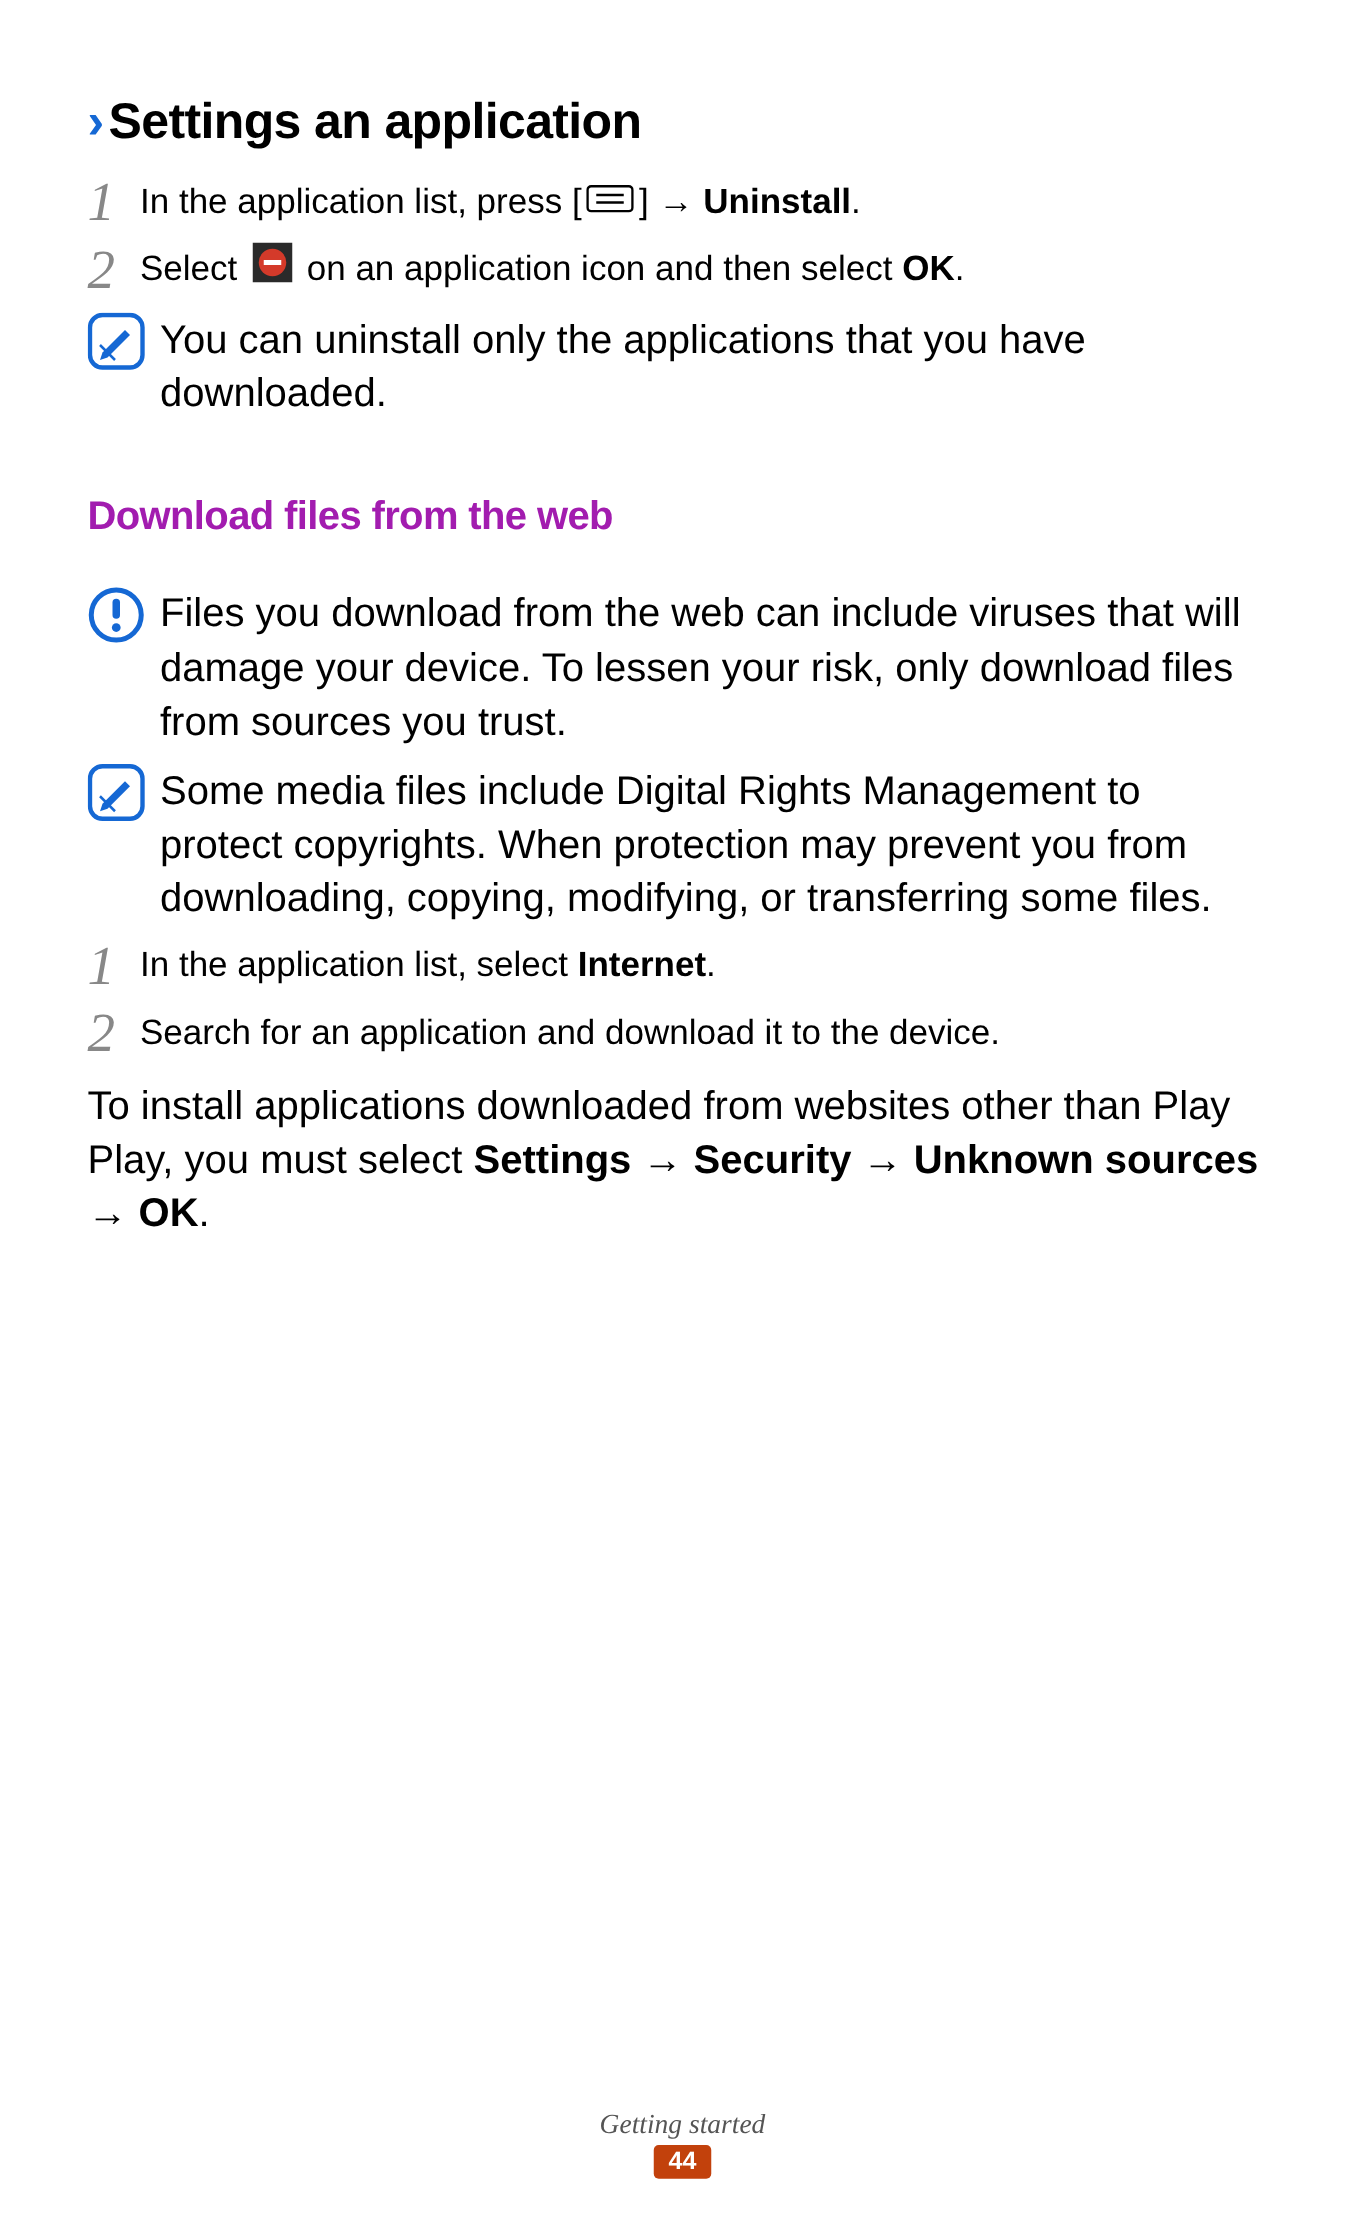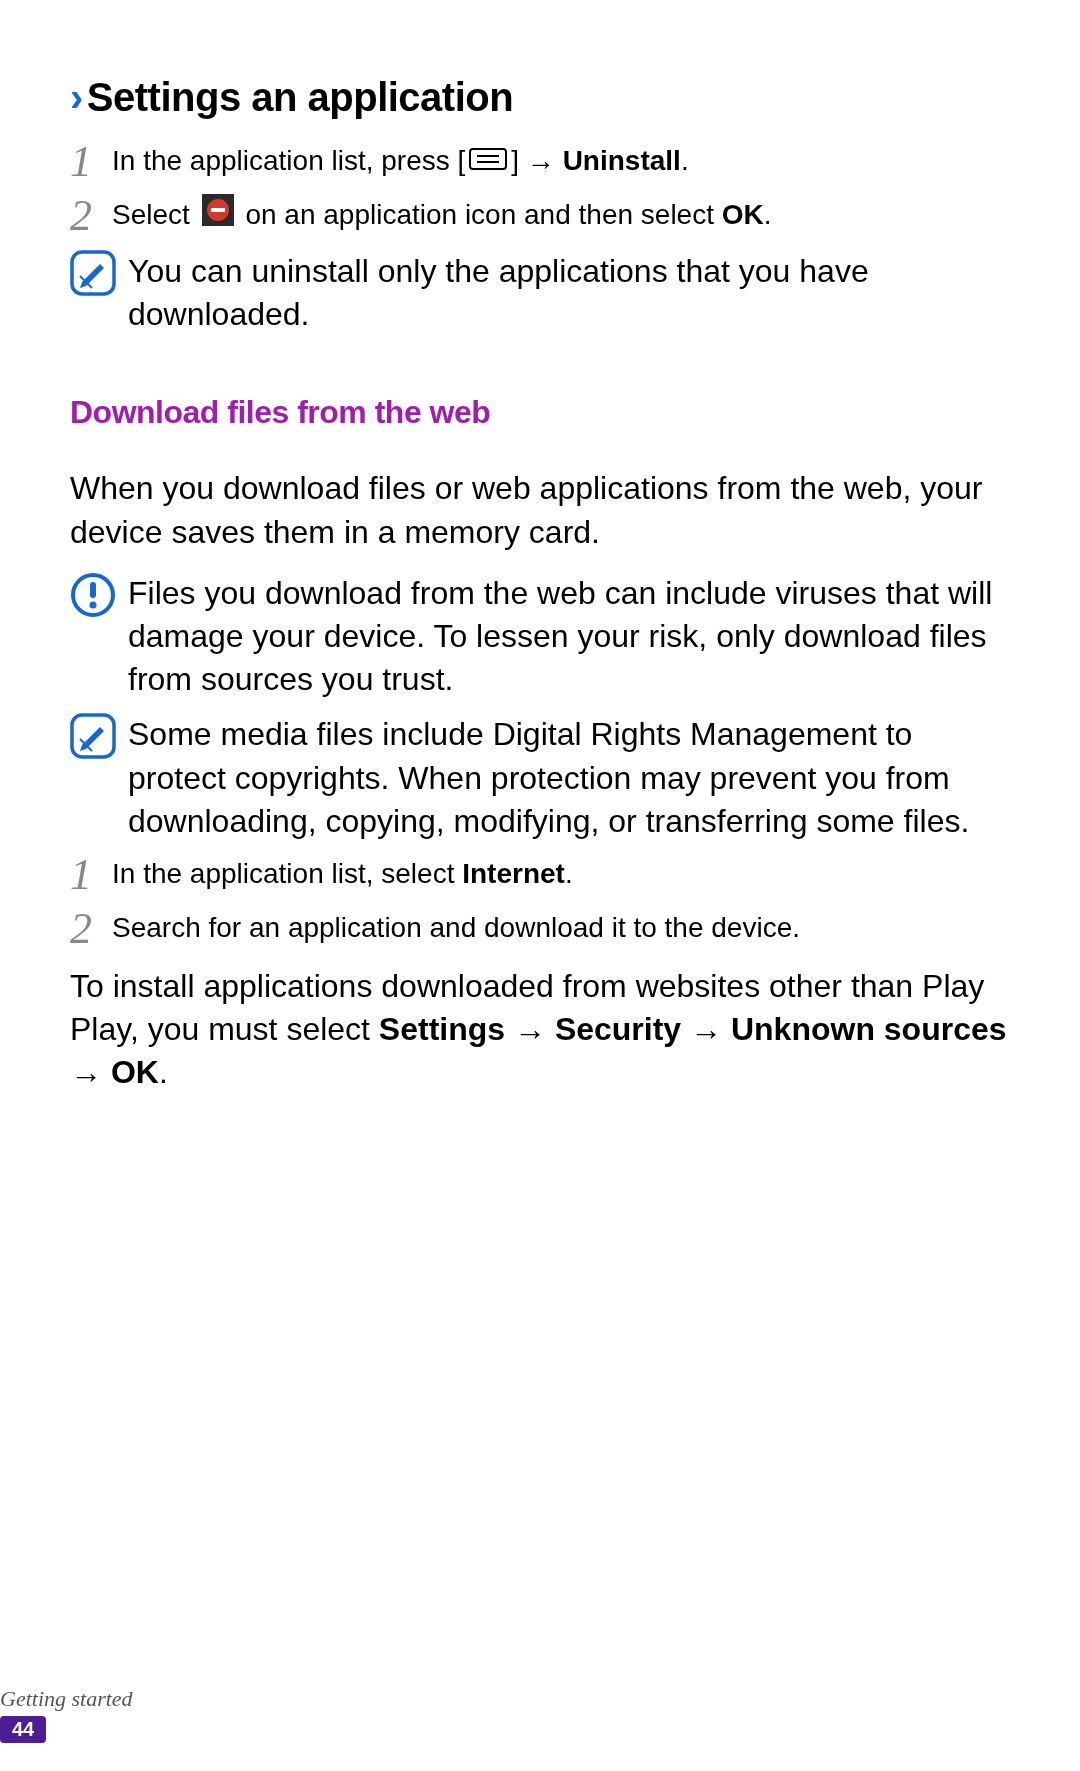--- a/index.html
+++ b/index.html
@@ -81,34 +81,34 @@
       letter-spacing: -0.5px;
     }
     .para {
       font-size: 32px;
       line-height: 1.35;
       margin-bottom: 16px;
     }
     .footer {
       position: absolute;
       bottom: 28px;
-      left: 0;
+      left: 12px;
       right: 0;
-      text-align: left;
+      text-align: center;
     }
     .footer-label {
       font-family: Georgia, "Times New Roman", serif;
       font-style: italic;
       font-size: 22px;
       color: #555;
       margin-bottom: 4px;
     }
     .footer-badge {
       display: inline-block;
-      background: #4c1d95;
+      background: #c2410c;
       color: #fff;
       font-size: 20px;
       font-weight: 700;
       padding: 2px 12px;
       border-radius: 4px;
       font-family: Arial, sans-serif;
       font-style: normal;
     }
   </style>
 </head>
@@ -152,21 +152,20 @@
         <rect x="2" y="2" width="42" height="42" rx="10" fill="none" stroke="#1568d4" stroke-width="3.5"></rect>
         <path d="M12 32 L30 14 L34 18 L16 36 L10 38 Z" fill="#1568d4"></path>
         <line x1="10" y1="26" x2="22" y2="38" stroke="#1568d4" stroke-width="2"></line>
       </svg>
     </div>
     <div class="note-text">You can uninstall only the applications that you have downloaded.</div>
   </div>
 
   <h1 class="section-title">Download files from the web</h1>
 
-  <p class="para">When you download files or web applications from the web, your device saves them in a memory card.</p>
 
   <div class="note">
     <div class="note-icon">
       <svg width="46" height="46" viewBox="0 0 46 46">
         <circle cx="23" cy="23" r="20" fill="none" stroke="#1568d4" stroke-width="4"></circle>
         <rect x="20" y="10" width="6" height="16" rx="3" fill="#1568d4"></rect>
         <circle cx="23" cy="33" r="3.5" fill="#1568d4"></circle>
       </svg>
     </div>
     <div class="note-text">Files you download from the web can include viruses that will damage your device. To lessen your risk, only download files from sources you trust.</div>

